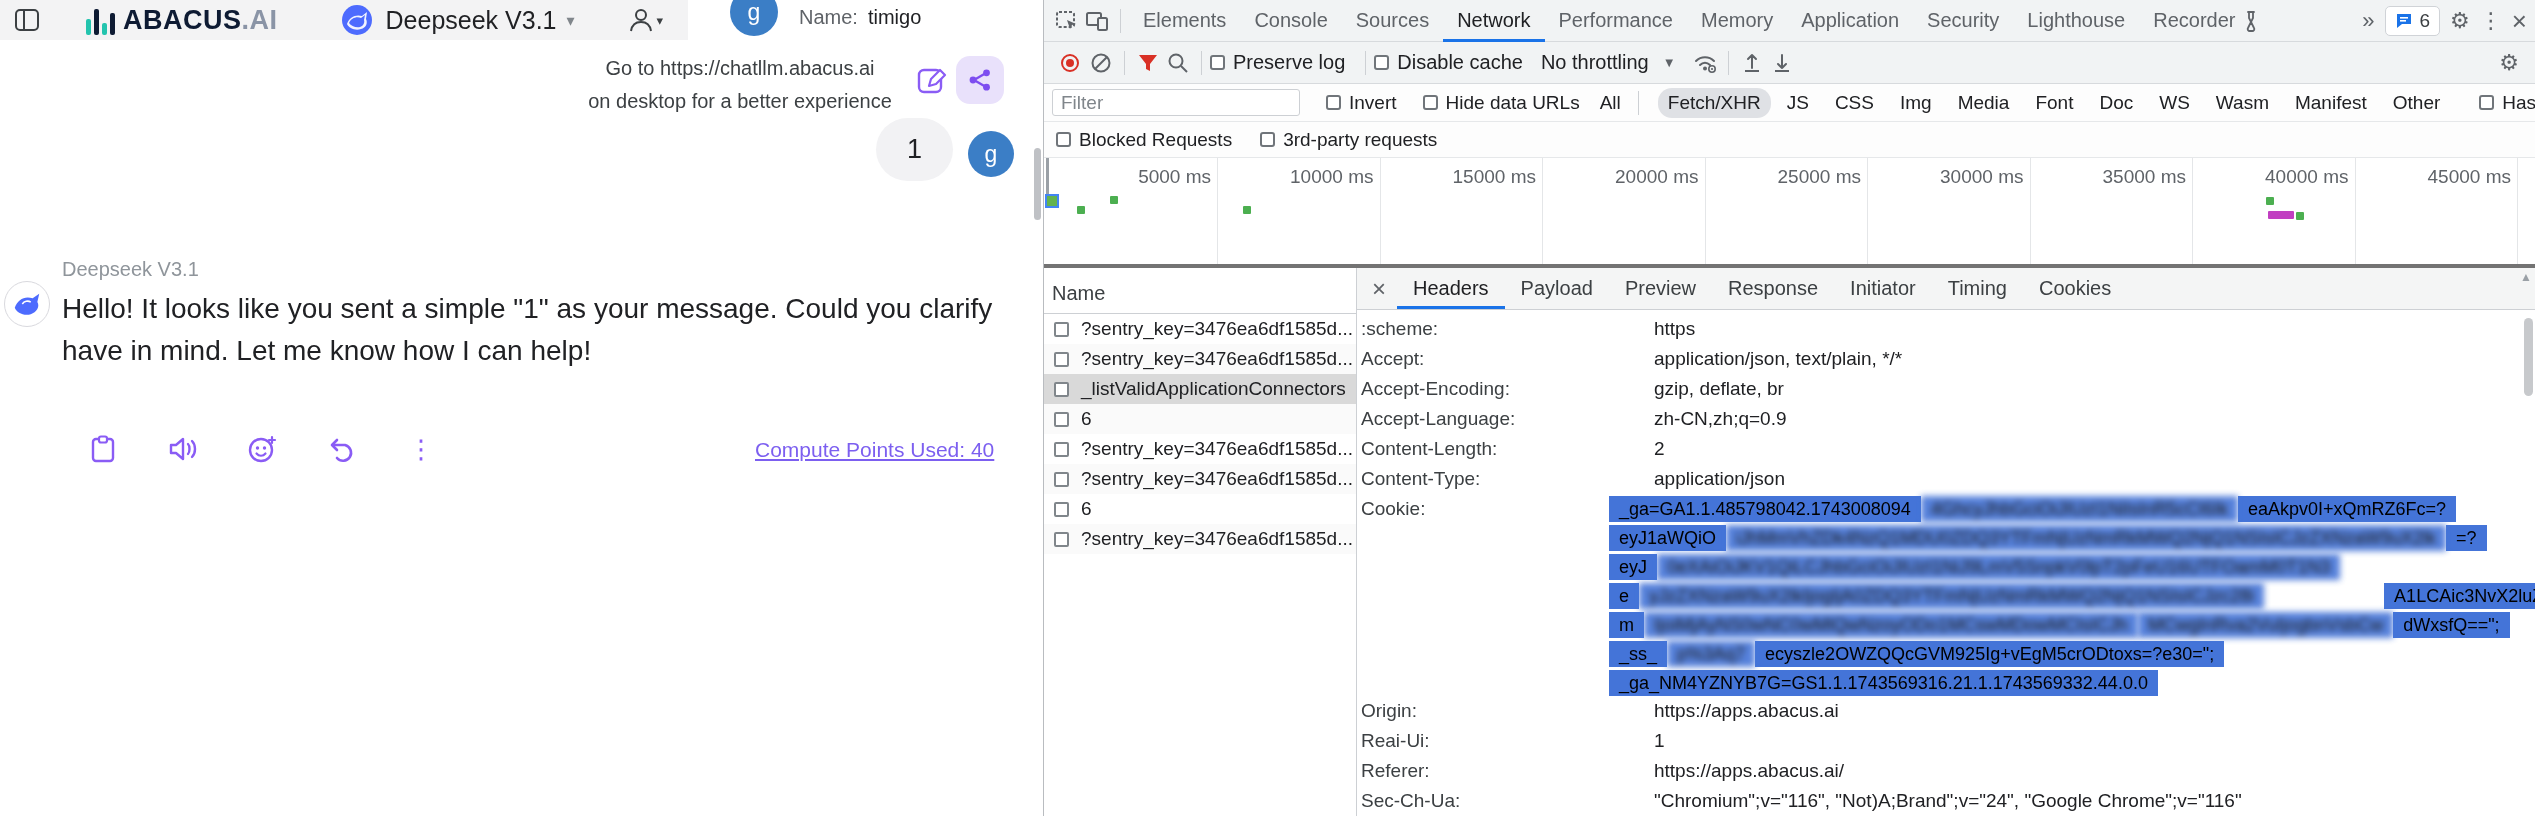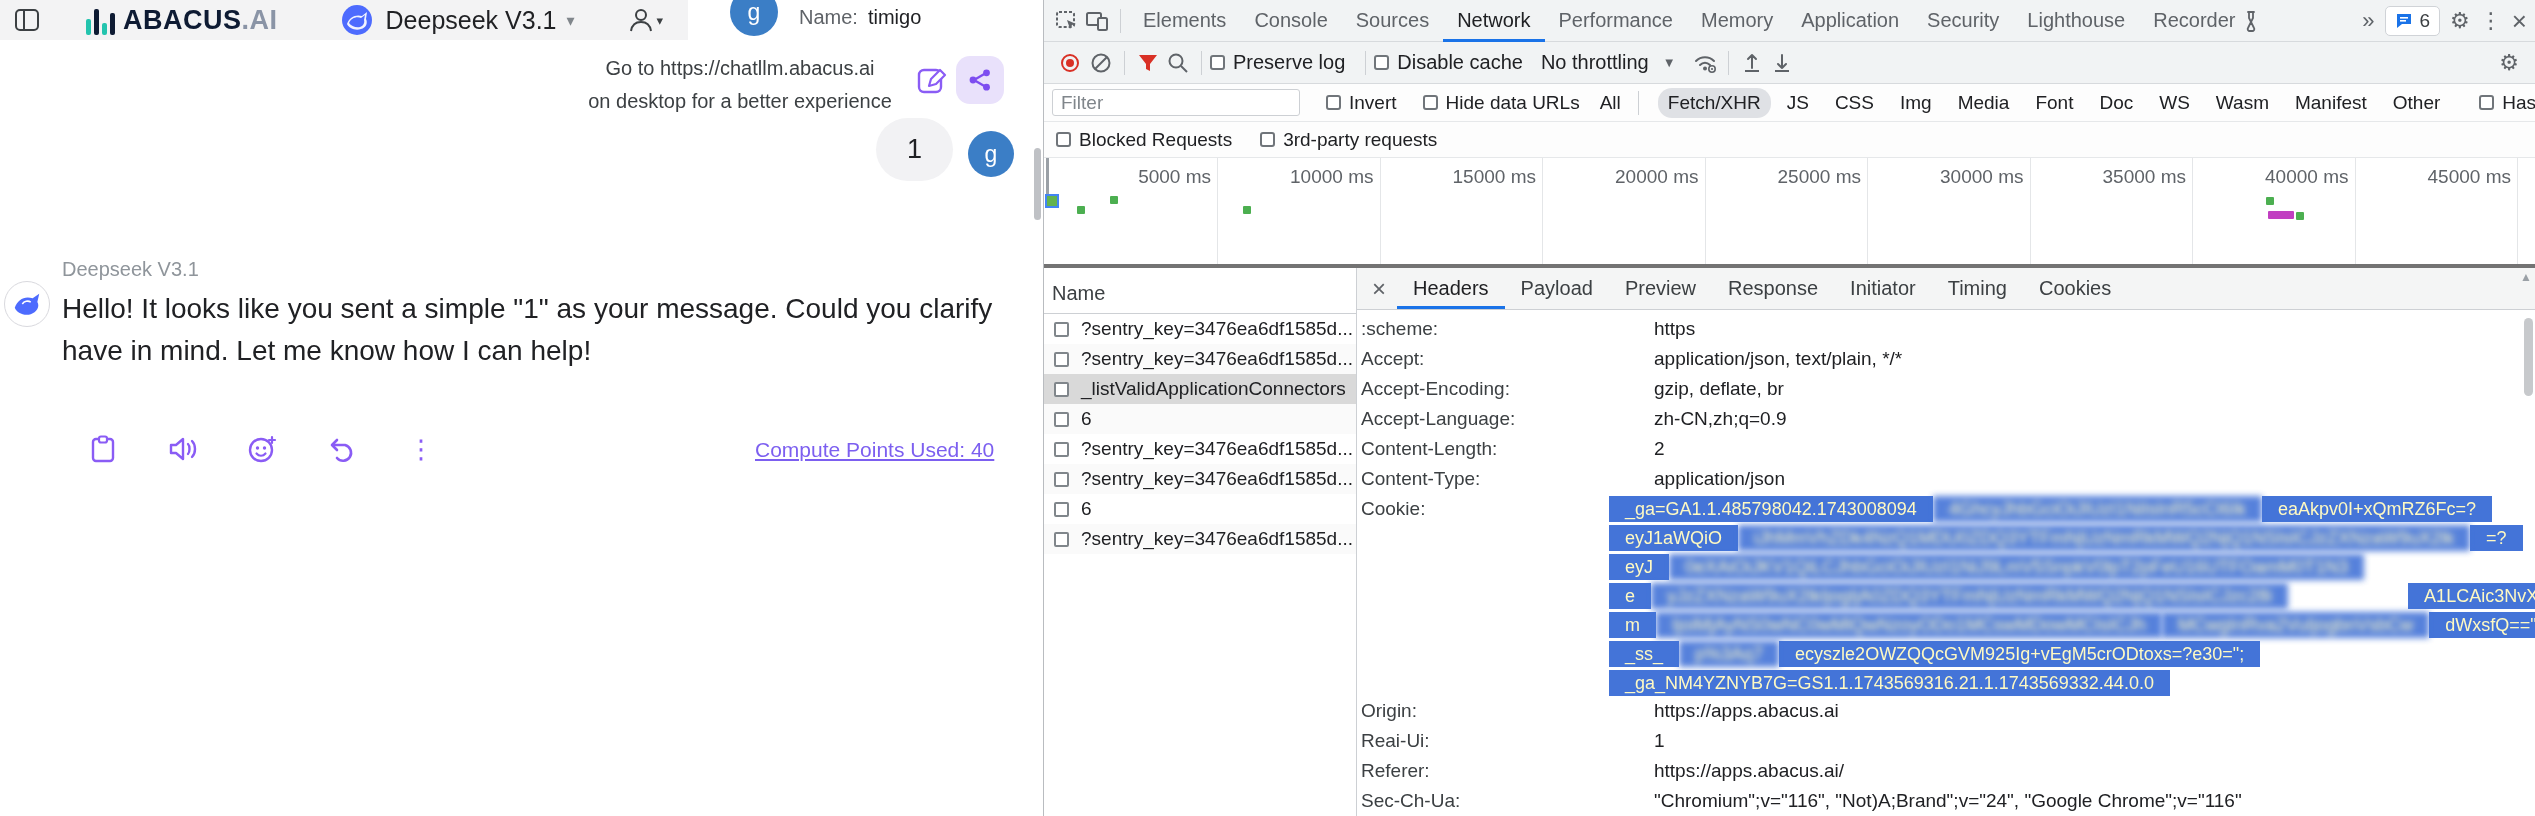--- a/index.html
+++ b/index.html
@@ -103,21 +103,21 @@
   .det-tab { display:flex; align-items:center; padding:0 16px; font-size:20px; color:#3c4043; border-bottom:3px solid transparent; border-top:3px solid transparent; }
   .det-tab.active { color:#202124; border-bottom-color:#1a73e8; }
 
   .det-content { flex:1; overflow:hidden; padding:4px 0 0 4px; font-size:19px; }
   .hdr-row { display:flex; min-height:30px; line-height:30px;gap:45px; }
   .hdr-key { width:248px; flex:none; color:#3c4043; }
   .hdr-val { color:#202124; white-space:nowrap; }
   .cookie-row { display:flex; }
   .cookie-lines { display:flex; flex-direction:column; gap:3px; padding-top:2px; }
   .cookie-line { display:flex; height:26px; align-items:stretch; }
-  .cookie-seg { background:#4474d8; color:#fef9c3; font-size:18px; line-height:26px; white-space:pre; padding:0 16px; }
+  .cookie-seg { background:#4474d8; color:#000000; font-size:18px; line-height:26px; white-space:pre; padding:0 10px; }
   .cookie-seg.blur { filter:blur(3px); opacity:.9; }
   .cookie-gap { background:transparent; }
   .det-scroll-thumb { position:absolute; right:2px; top:50px; width:9px; height:78px; background:#c7c9cc; border-radius:5px; }
   .det-scroll-arrow { position:absolute; right:3px; top:2px; font-size:12px; color:#9aa0a6; }
 
   svg { display:block; }
 </style>
 </head>
 <body>
 

